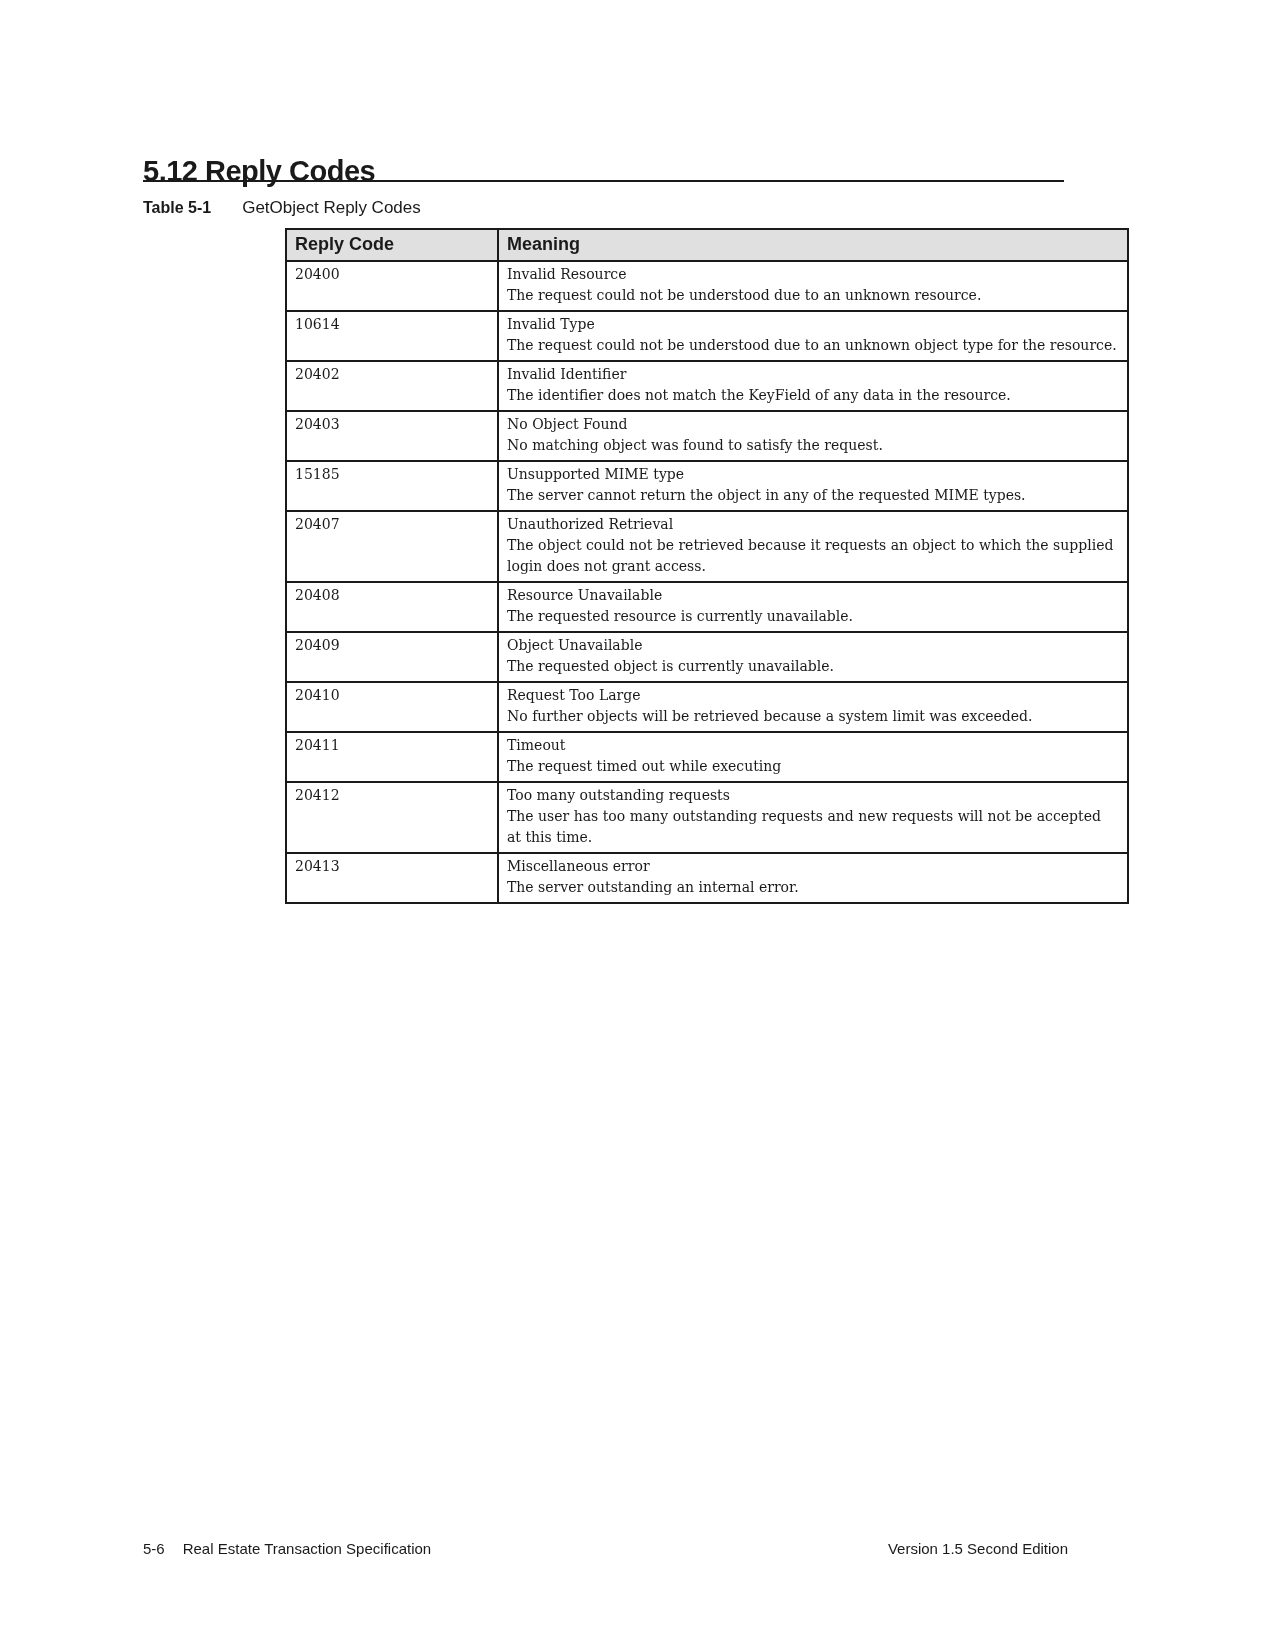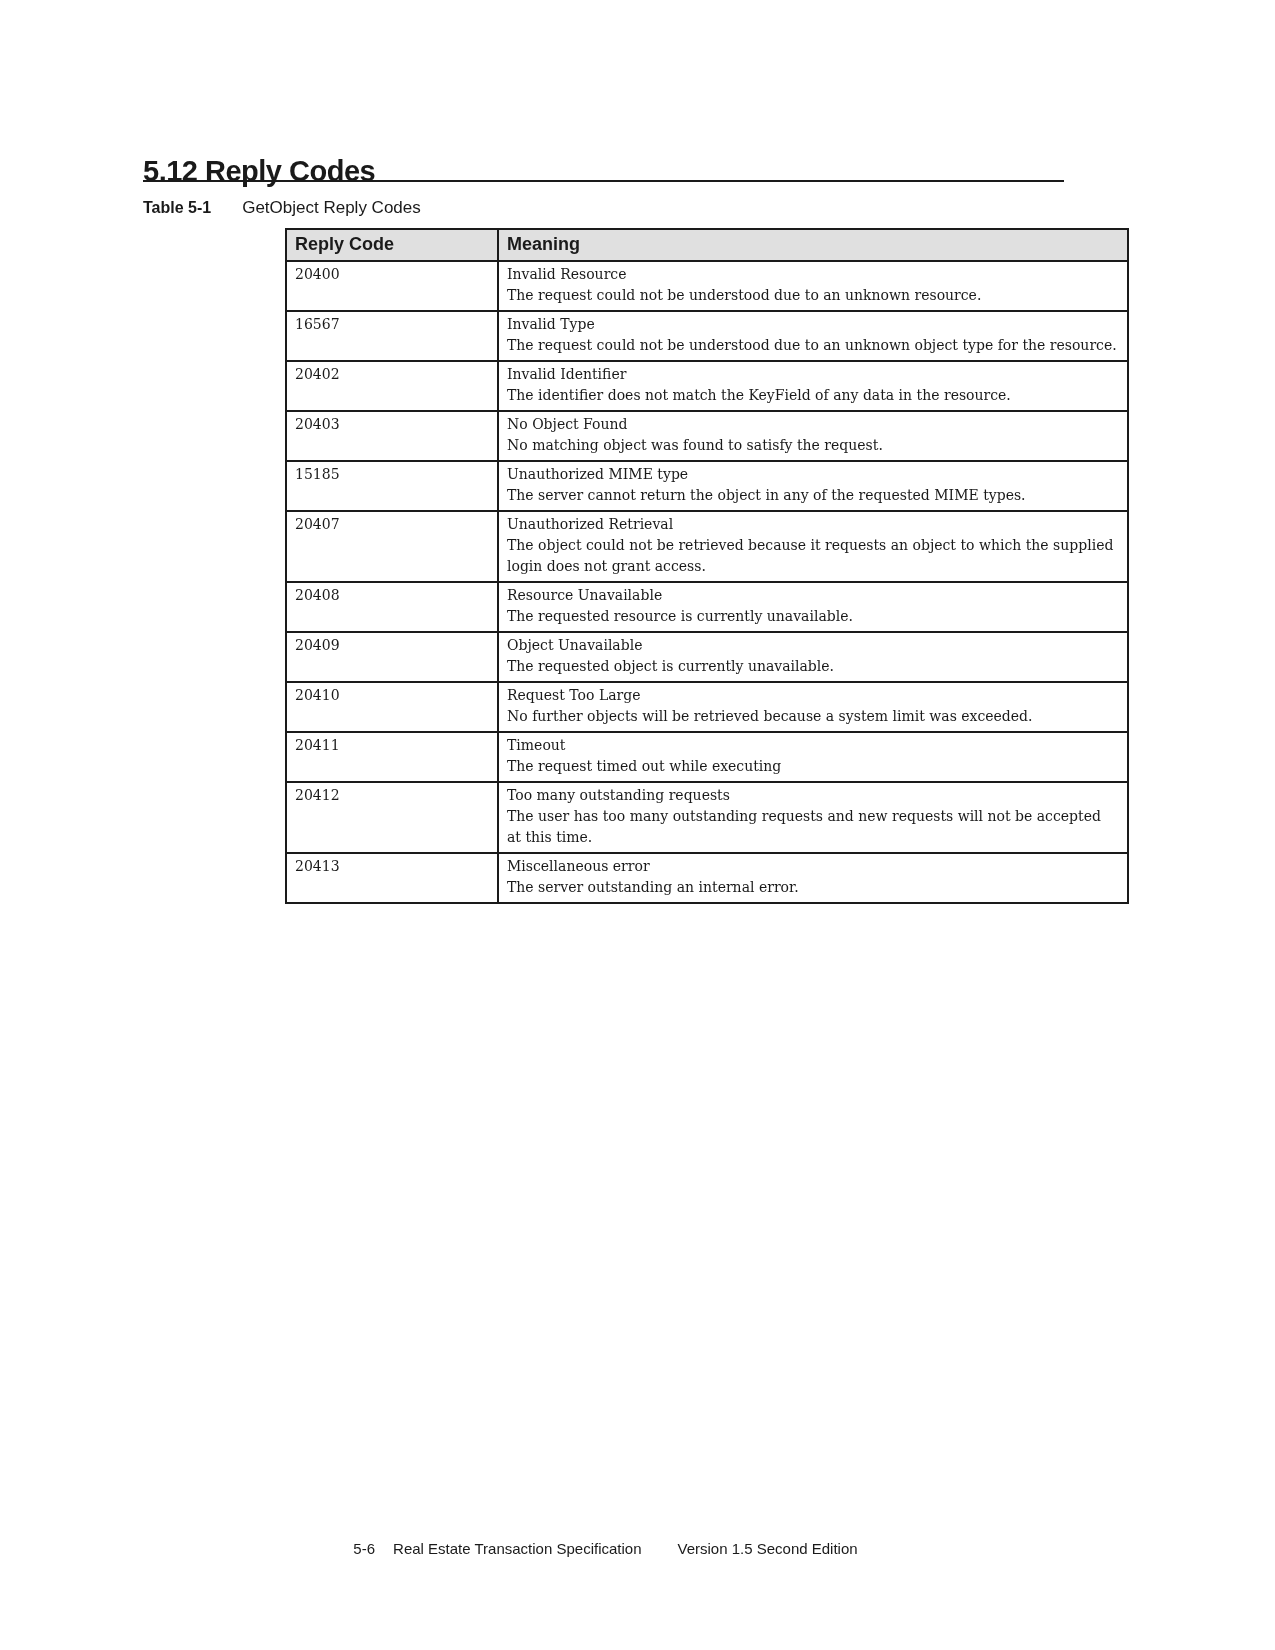--- a/index.html
+++ b/index.html
@@ -68,21 +68,21 @@
     padding:2px 8px 4px 8px;
   }
   .col-code{width:194px;}
   .meaning-title{display:block;}
   .meaning-description{display:block;}
   .page-footer{
     position:absolute;
     left:143px; top:1540px;
     width:925px;
     display:flex;
-    justify-content:center;
+    justify-content:space-between;
     font-family:"Liberation Sans", sans-serif;
     font-size:15px;
     color:var(--text);
     gap:36px;
   }
   .footer-left{display:flex; gap:18px;}
 </style>
 </head>
 <body>
 
@@ -104,21 +104,21 @@
     </thead>
     <tbody>
         <tr>
           <td>20400</td>
           <td>
             <span class="meaning-title">Invalid Resource</span>
             <span class="meaning-description">The request could not be understood due to an unknown resource.</span>
           </td>
         </tr>
         <tr>
-          <td>16567</td>
+          <td>10614</td>
           <td>
             <span class="meaning-title">Invalid Type</span>
             <span class="meaning-description">The request could not be understood due to an unknown object type for the resource.</span>
           </td>
         </tr>
         <tr>
           <td>20402</td>
           <td>
             <span class="meaning-title">Invalid Identifier</span>
             <span class="meaning-description">The identifier does not match the KeyField of any data in the resource.</span>
@@ -127,21 +127,21 @@
         <tr>
           <td>20403</td>
           <td>
             <span class="meaning-title">No Object Found</span>
             <span class="meaning-description">No matching object was found to satisfy the request.</span>
           </td>
         </tr>
         <tr>
           <td>15185</td>
           <td>
-            <span class="meaning-title">Unauthorized MIME type</span>
+            <span class="meaning-title">Unsupported MIME type</span>
             <span class="meaning-description">The server cannot return the object in any of the requested MIME types.</span>
           </td>
         </tr>
         <tr>
           <td>20407</td>
           <td>
             <span class="meaning-title">Unauthorized Retrieval</span>
             <span class="meaning-description">The object could not be retrieved because it requests an object to which the supplied login does not grant access.</span>
           </td>
         </tr>

